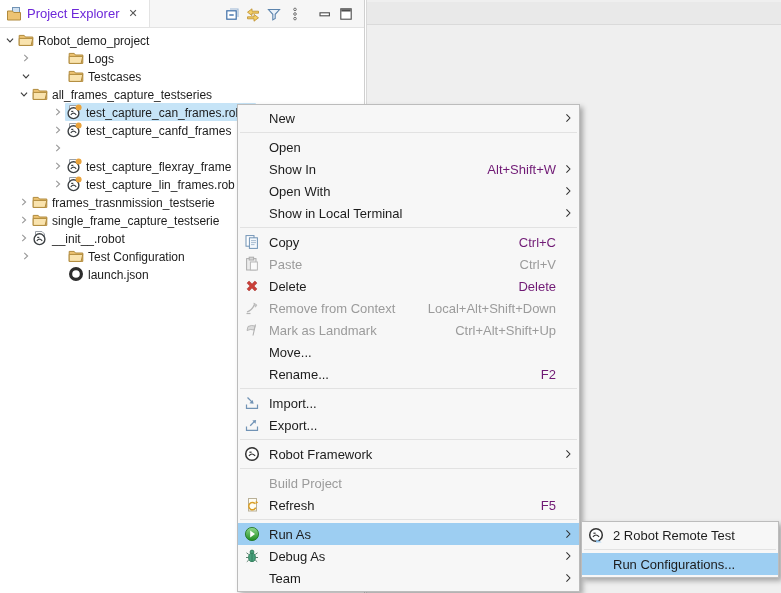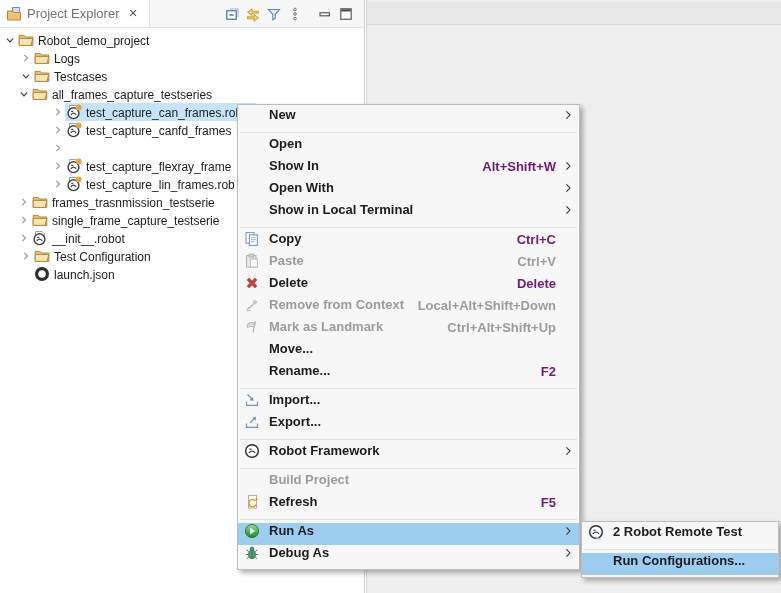--- a/index.html
+++ b/index.html
@@ -3,48 +3,48 @@
 <meta charset="utf-8">
 <style>
   html,body{margin:0;padding:0;}
   body{font-family:"Liberation Sans","DejaVu Sans",sans-serif;background:#ffffff;}
   .screen{position:relative;width:781px;height:593px;overflow:hidden;background:#ffffff;}
 
   
   .panel{position:absolute;left:0;top:0;width:364px;height:593px;background:#ffffff;border-right:1px solid #cfcfcf;}
   .tabstrip{position:relative;height:27px;background:#f6f6f6;border-bottom:1px solid #e3e3e3;}
   .tab{position:absolute;left:0;top:0;height:27px;display:flex;align-items:center;padding:0 8px 0 6px;background:#ffffff;border-right:1px solid #e3e3e3;}
-  .tab-title{font-size:13px;color:#737373;margin:0 6px 0 5px;white-space:nowrap;}
+  .tab-title{font-size:13px;color:#6d28d9;margin:0 6px 0 5px;white-space:nowrap;}
   .tab-close{font-size:11px;color:#555;padding:1px 3px;cursor:default;}
   .toolbar{position:absolute;right:8px;top:0;height:27px;display:flex;align-items:center;}
   .tbtn{width:21px;height:21px;display:flex;align-items:center;justify-content:center;}
   .tbtn.gap{margin-left:9px;}
   .i16{width:16px;height:16px;display:block;}
   .i14{width:14px;height:14px;display:block;}
 
   
   .tree{padding-top:3px;font-size:12px;color:#1c1c1c;}
   .trow{display:flex;align-items:center;height:18px;white-space:nowrap;}
-  .lv0{padding-left:3px;} .lv1{padding-left:19px;} .lv2{padding-left:17px;} .lv3{padding-left:51px;}
+  .lv0{padding-left:3px;} .lv1{padding-left:19px;gap:34px;} .lv2{padding-left:17px;} .lv3{padding-left:51px;}
   .chev{width:14px;height:14px;flex:none;}
   .nochev{width:14px;flex:none;}
   .sel{display:flex;align-items:center;padding:1px 4px 1px 1px;border-radius:1px;text-align:center;}
   .trow.selected .sel{background:#c6e4f7;}
   .ticon{width:16px;height:16px;flex:none;margin-right:4px;}
   .tlabel{padding-top:1px;}
 
   
   .editor{position:absolute;left:366px;top:0;right:0;height:593px;background:#efefef;border-left:1px solid #d8d8d8;}
   .etabs{height:22px;background:#e9e9e9;border-bottom:1px solid #dadada;margin-top:2px;}
 
   
   .menu{position:absolute;background:#f7f7f7;border:1px solid #bcbcbc;box-shadow:3px 3px 5px rgba(0,0,0,0.30);padding:2px 0;z-index:10;font-size:13px;color:#1c1c1c;}
   .menu-main{left:237px;top:104px;width:341px;}
   .menu-sub{left:581px;top:521px;width:196px;z-index:11;}
-  .mi{display:flex;align-items:flex-start;height:22px;font-weight:bold;}
+  .mi{display:flex;align-items:center;height:22px;}
   .mi.hl{background:#9dcef2;}
   .mi-icon{width:20px;height:16px;margin-left:4px;display:flex;align-items:center;justify-content:center;flex:none;}
   .mi-label{margin-left:7px;white-space:nowrap;}
   .mi-right{margin-left:auto;display:flex;align-items:center;}
   .mi-shortcut{margin-right:4px;color:#701a75;white-space:nowrap;}
   .mi-arrow{width:16px;height:16px;margin-right:3px;display:flex;align-items:center;justify-content:center;flex:none;}
   .mi.disabled .mi-label,.mi.disabled .mi-shortcut{color:#9b9b9b;}
   .msep{height:1px;background:#e2e2e2;margin:3px 2px;}
 </style>
 </head>
@@ -584,20 +584,31 @@
         </span>
         <span class="mi-label">Debug As</span>
       <span class="mi-right">
           <span class="mi-arrow">
             <svg class="i14">
               <use href="#s-arrow"></use>
             </svg>
           </span>
         </span>
     </div>
+    <div class="mi">
+      <span class="mi-icon"></span>
+        <span class="mi-label">Team</span>
+      <span class="mi-right">
+          <span class="mi-arrow">
+            <svg class="i14">
+              <use href="#s-arrow"></use>
+            </svg>
+          </span>
+        </span>
+    </div>
   </div>
 
   <div class="menu menu-sub">
     <div class="mi">
       <span class="mi-icon">
           <svg class="i16">
             <use href="#s-rf-remote"></use>
           </svg>
         </span>
         <span class="mi-label">2 Robot Remote Test</span>

